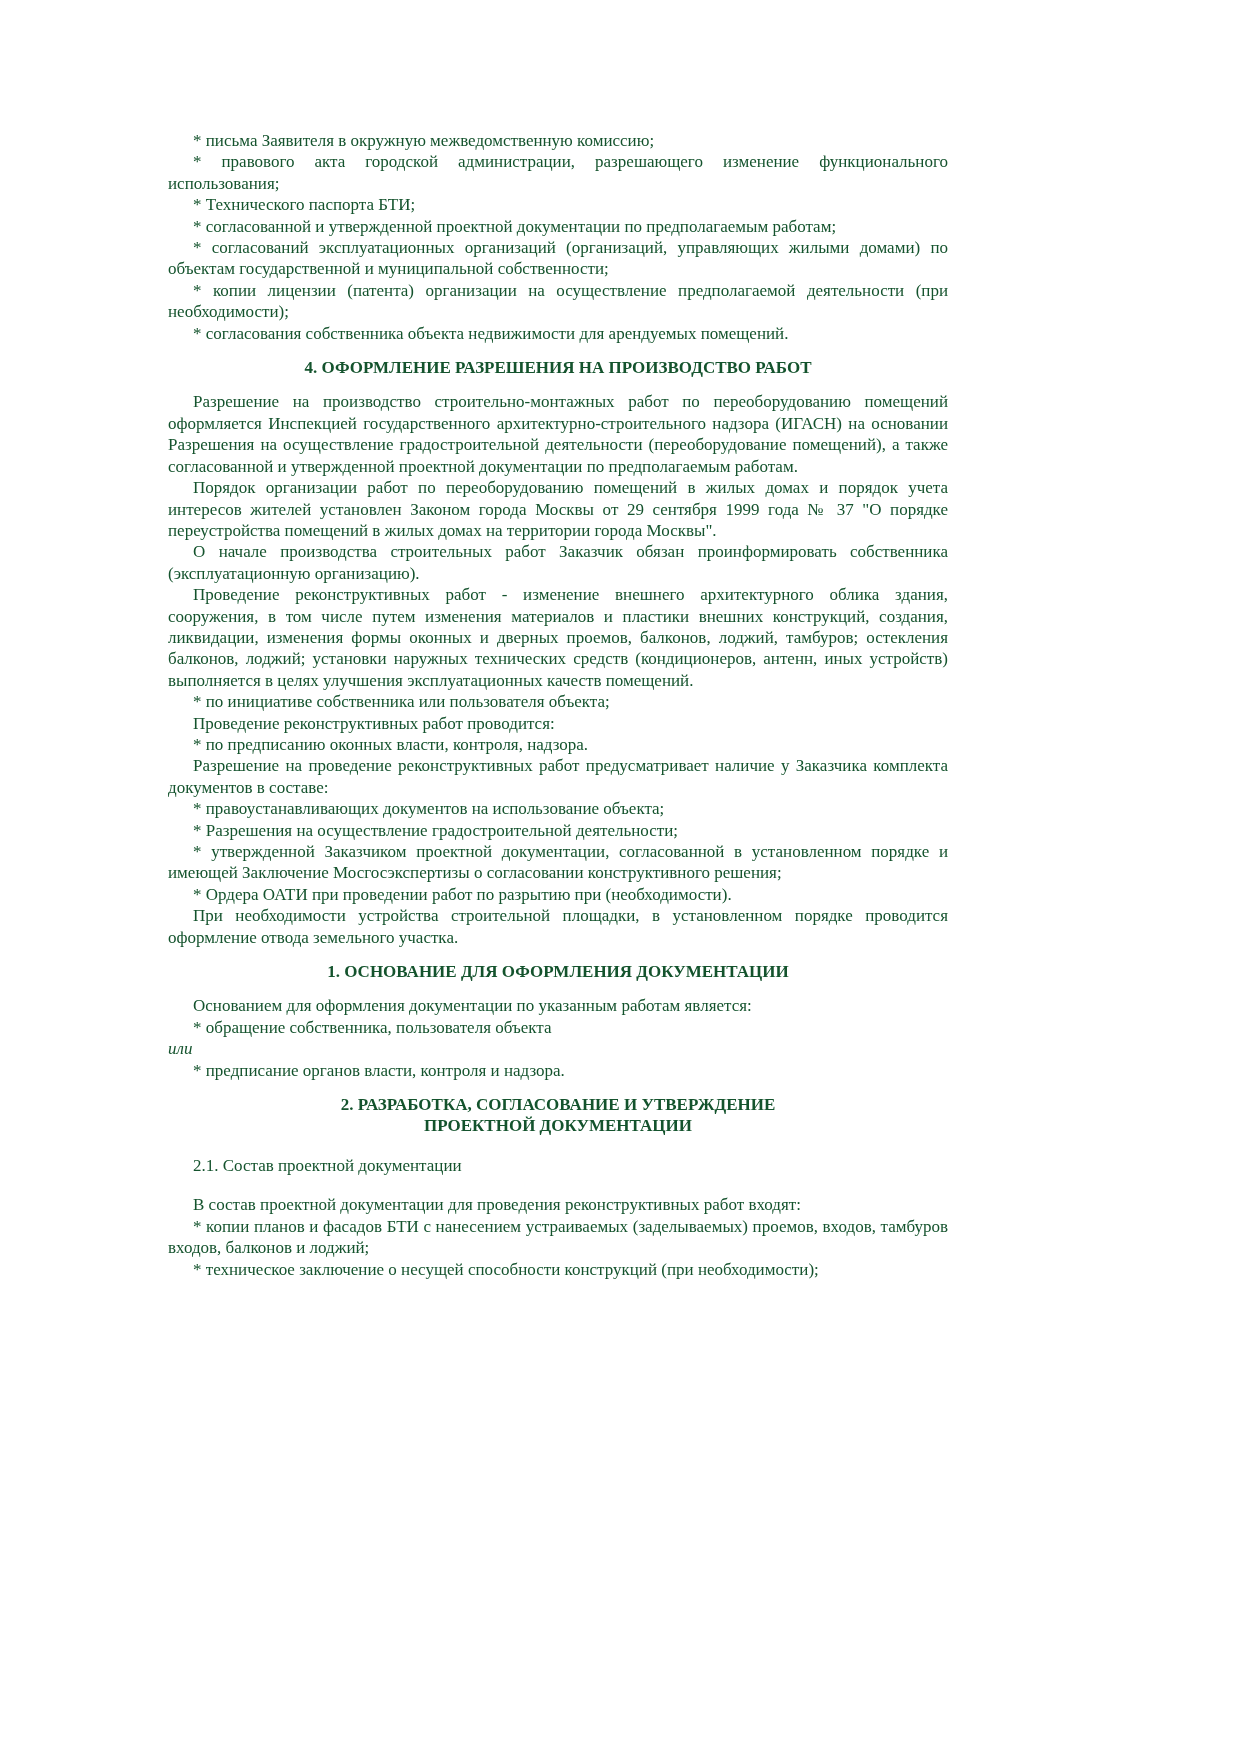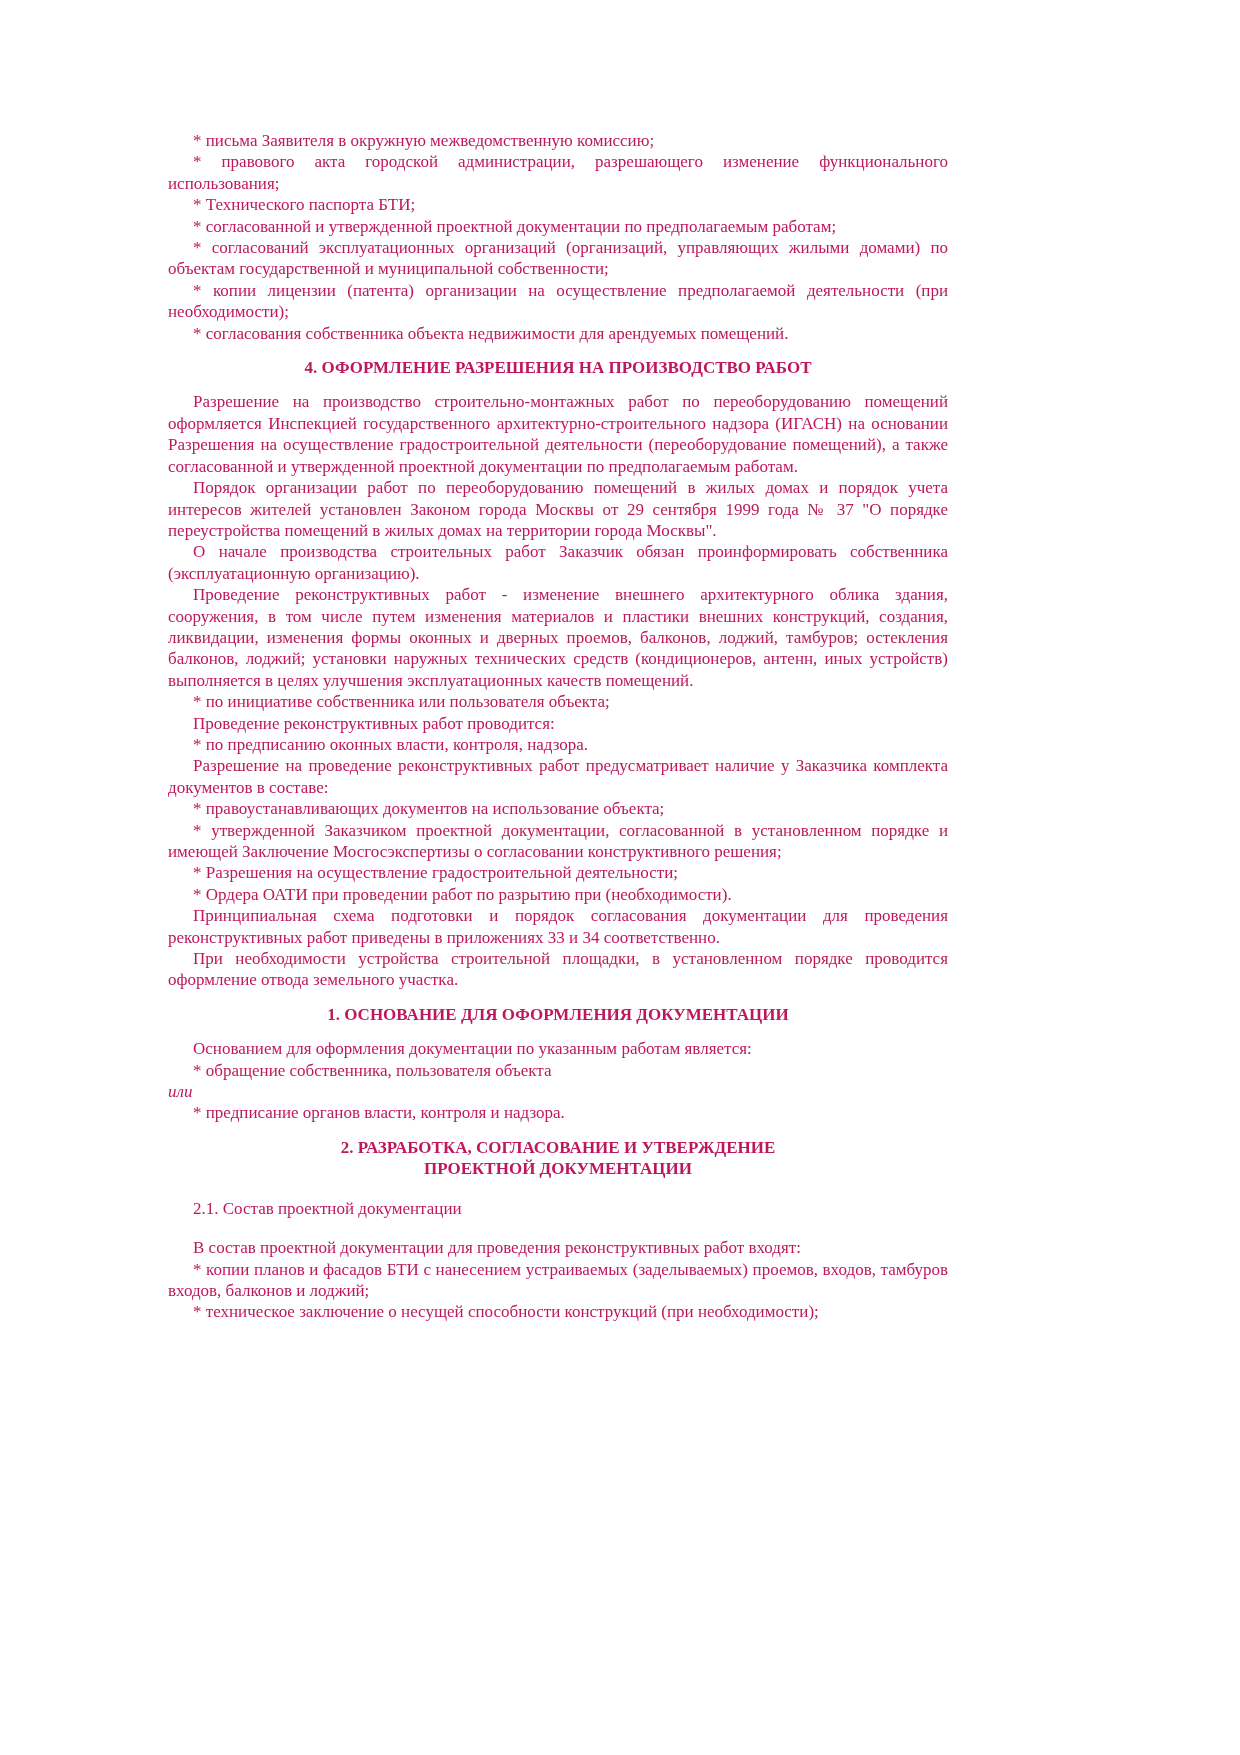--- a/index.html
+++ b/index.html
@@ -5,21 +5,21 @@
     * { box-sizing: border-box; }
     html, body {
       margin: 0;
       padding: 0;
       background: #ffffff;
     }
     .page {
       width: 1240px;
       min-height: 1755px;
       background: #ffffff;
-      color: #be185d;
+      color: #14532d;
       font-family: "Liberation Serif", "DejaVu Serif", serif;
       font-size: 17px;
       line-height: 21.4px;
       padding: 130px 292px 80px 168px;
     }
     .block {
       margin: 0;
     }
     .para, .item, .sub {
       text-indent: 25px;
@@ -59,24 +59,23 @@
       <p class="block head">4. ОФОРМЛЕНИЕ РАЗРЕШЕНИЯ НА ПРОИЗВОДСТВО РАБОТ</p>
       <p class="block para">Разрешение на производство строительно-монтажных работ по переоборудованию помещений оформляется Инспекцией государственного архитектурно-строительного надзора (ИГАСН) на основании Разрешения на осуществление градостроительной деятельности (переоборудование помещений), а также согласованной и утвержденной проектной документации по предполагаемым работам.</p>
       <p class="block para">Порядок организации работ по переоборудованию помещений в жилых домах и порядок учета интересов жителей установлен Законом города Москвы от 29 сентября 1999 года № 37 "О порядке переустройства помещений в жилых домах на территории города Москвы".</p>
       <p class="block para">О начале производства строительных работ Заказчик обязан проинформировать собственника (эксплуатационную организацию).</p>
       <p class="block para">Проведение реконструктивных работ - изменение внешнего архитектурного облика здания, сооружения, в том числе путем изменения материалов и пластики внешних конструкций, создания, ликвидации, изменения формы оконных и дверных проемов, балконов, лоджий, тамбуров; остекления балконов, лоджий; установки наружных технических средств (кондиционеров, антенн, иных устройств) выполняется в целях улучшения эксплуатационных качеств помещений.</p>
       <p class="block item">* по инициативе собственника или пользователя объекта;</p>
       <p class="block para">Проведение реконструктивных работ проводится:</p>
       <p class="block item">* по предписанию оконных власти, контроля, надзора.</p>
       <p class="block para">Разрешение на проведение реконструктивных работ предусматривает наличие у Заказчика комплекта документов в составе:</p>
       <p class="block item">* правоустанавливающих документов на использование объекта;</p>
+      <p class="block item">* Разрешения на осуществление градостроительной деятельности;</p>
       <p class="block item">* утвержденной Заказчиком проектной документации, согласованной в установленном порядке и имеющей Заключение Мосгосэкспертизы о согласовании конструктивного решения;</p>
-      <p class="block item">* Разрешения на осуществление градостроительной деятельности;</p>
       <p class="block item">* Ордера ОАТИ при проведении работ по разрытию при (необходимости).</p>
-      <p class="block para">Принципиальная схема подготовки и порядок согласования документации для проведения реконструктивных работ приведены в приложениях 33 и 34 соответственно.</p>
       <p class="block para">При необходимости устройства строительной площадки, в установленном порядке проводится оформление отвода земельного участка.</p>
       <p class="block head">1. ОСНОВАНИЕ ДЛЯ ОФОРМЛЕНИЯ ДОКУМЕНТАЦИИ</p>
       <p class="block para">Основанием для оформления документации по указанным работам является:</p>
       <p class="block item">* обращение собственника, пользователя объекта</p>
       <p class="block plain">или</p>
       <p class="block item">* предписание органов власти, контроля и надзора.</p>
       <p class="block head">2. РАЗРАБОТКА, СОГЛАСОВАНИЕ И УТВЕРЖДЕНИЕ
 ПРОЕКТНОЙ ДОКУМЕНТАЦИИ</p>
       <p class="block sub">2.1. Состав проектной документации</p>
       <p class="block para">В состав проектной документации для проведения реконструктивных работ входят:</p>

